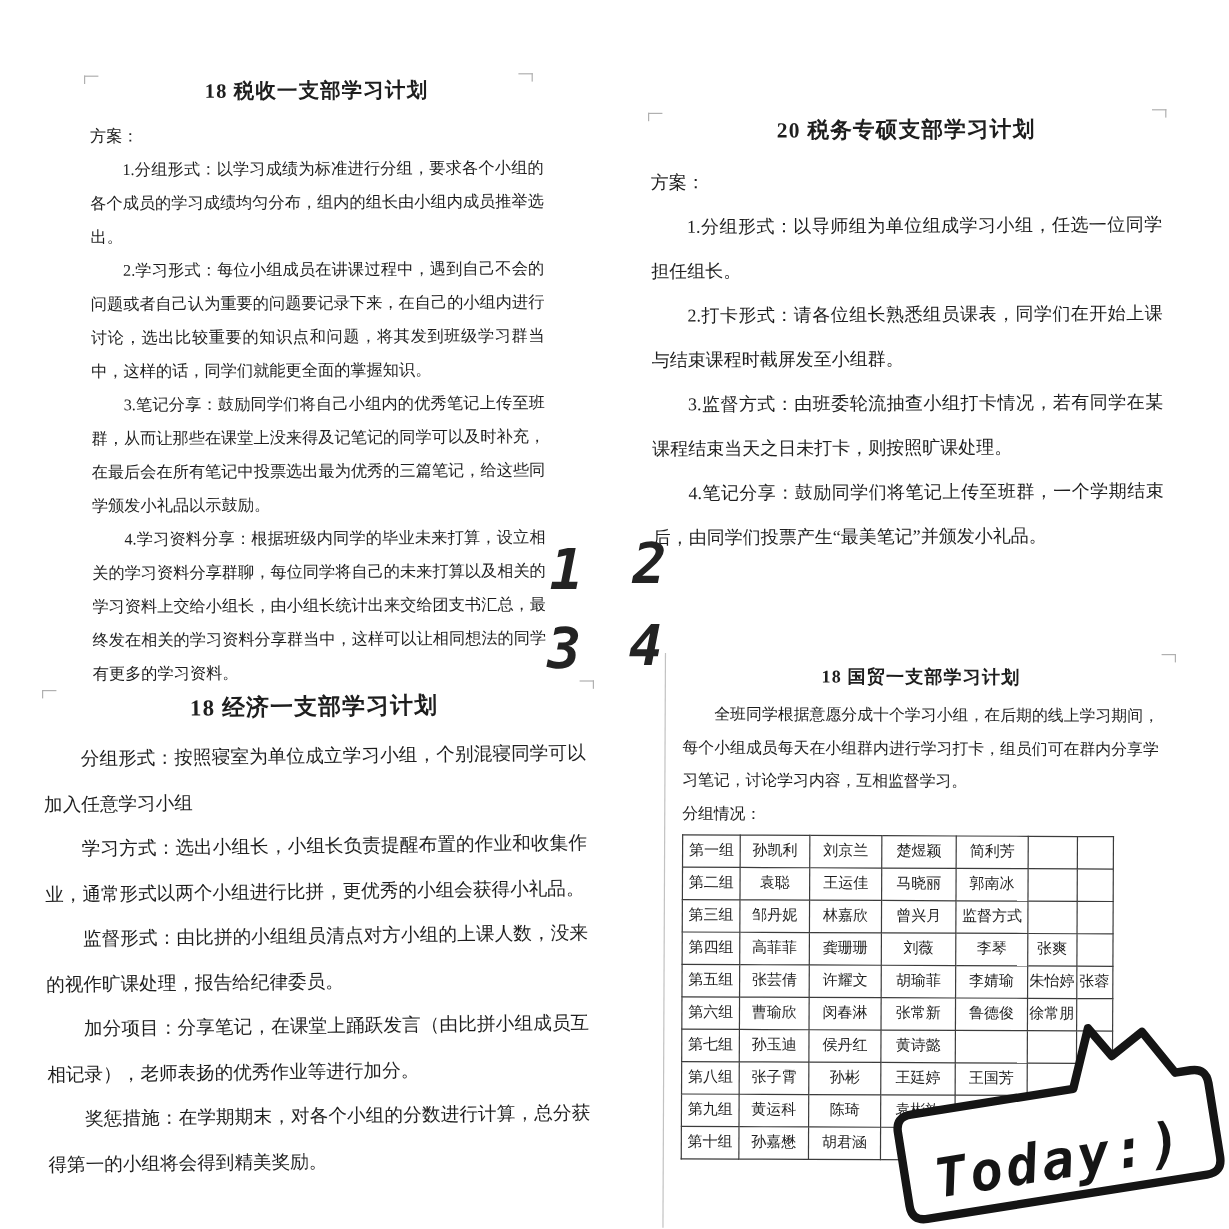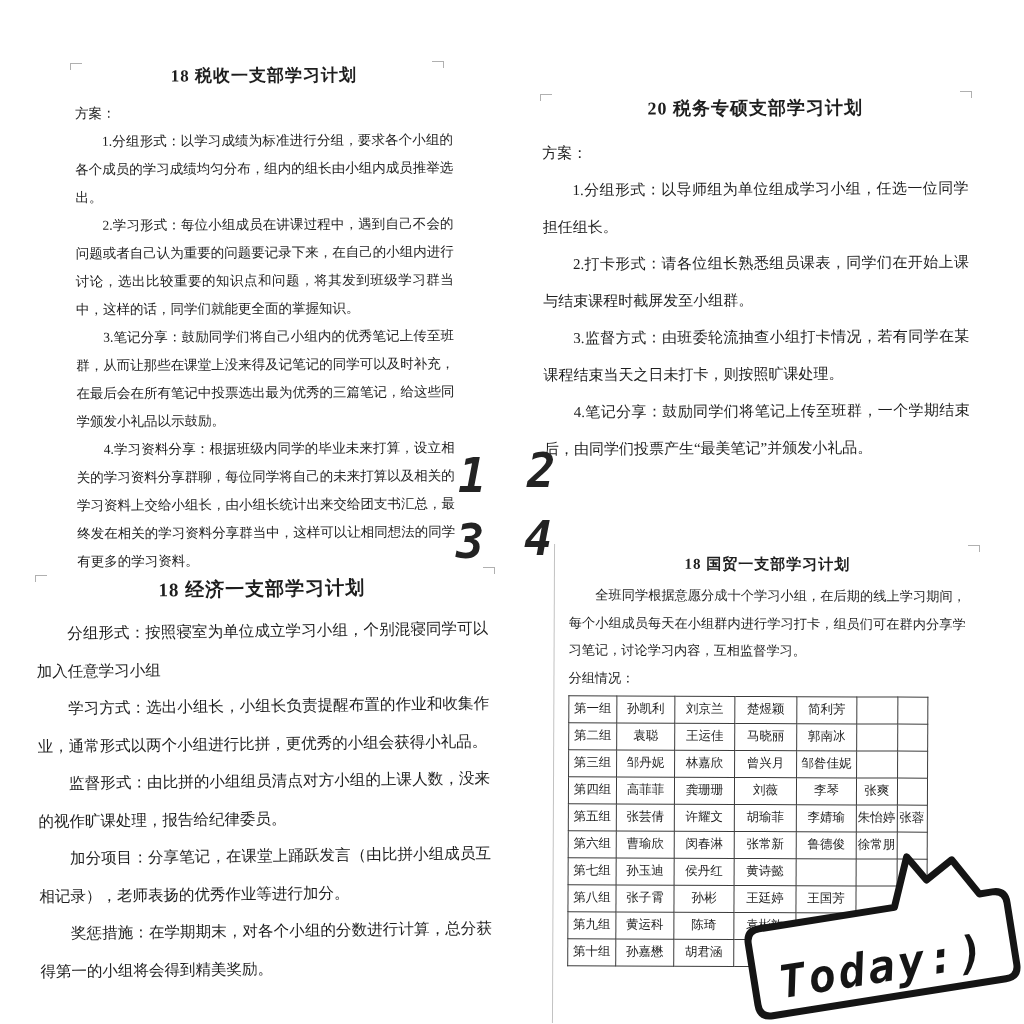--- a/index.html
+++ b/index.html
@@ -152,21 +152,21 @@
           <td>马晓丽</td>
           <td>郭南冰</td>
           <td></td>
           <td></td>
       </tr>
       <tr>
         <td>第三组</td>
           <td>邹丹妮</td>
           <td>林嘉欣</td>
           <td>曾兴月</td>
-          <td>邹昝佳妮</td>
+          <td>监督方式</td>
           <td></td>
           <td></td>
       </tr>
       <tr>
         <td>第四组</td>
           <td>高菲菲</td>
           <td>龚珊珊</td>
           <td>刘薇</td>
           <td>李琴</td>
           <td>张爽</td>

